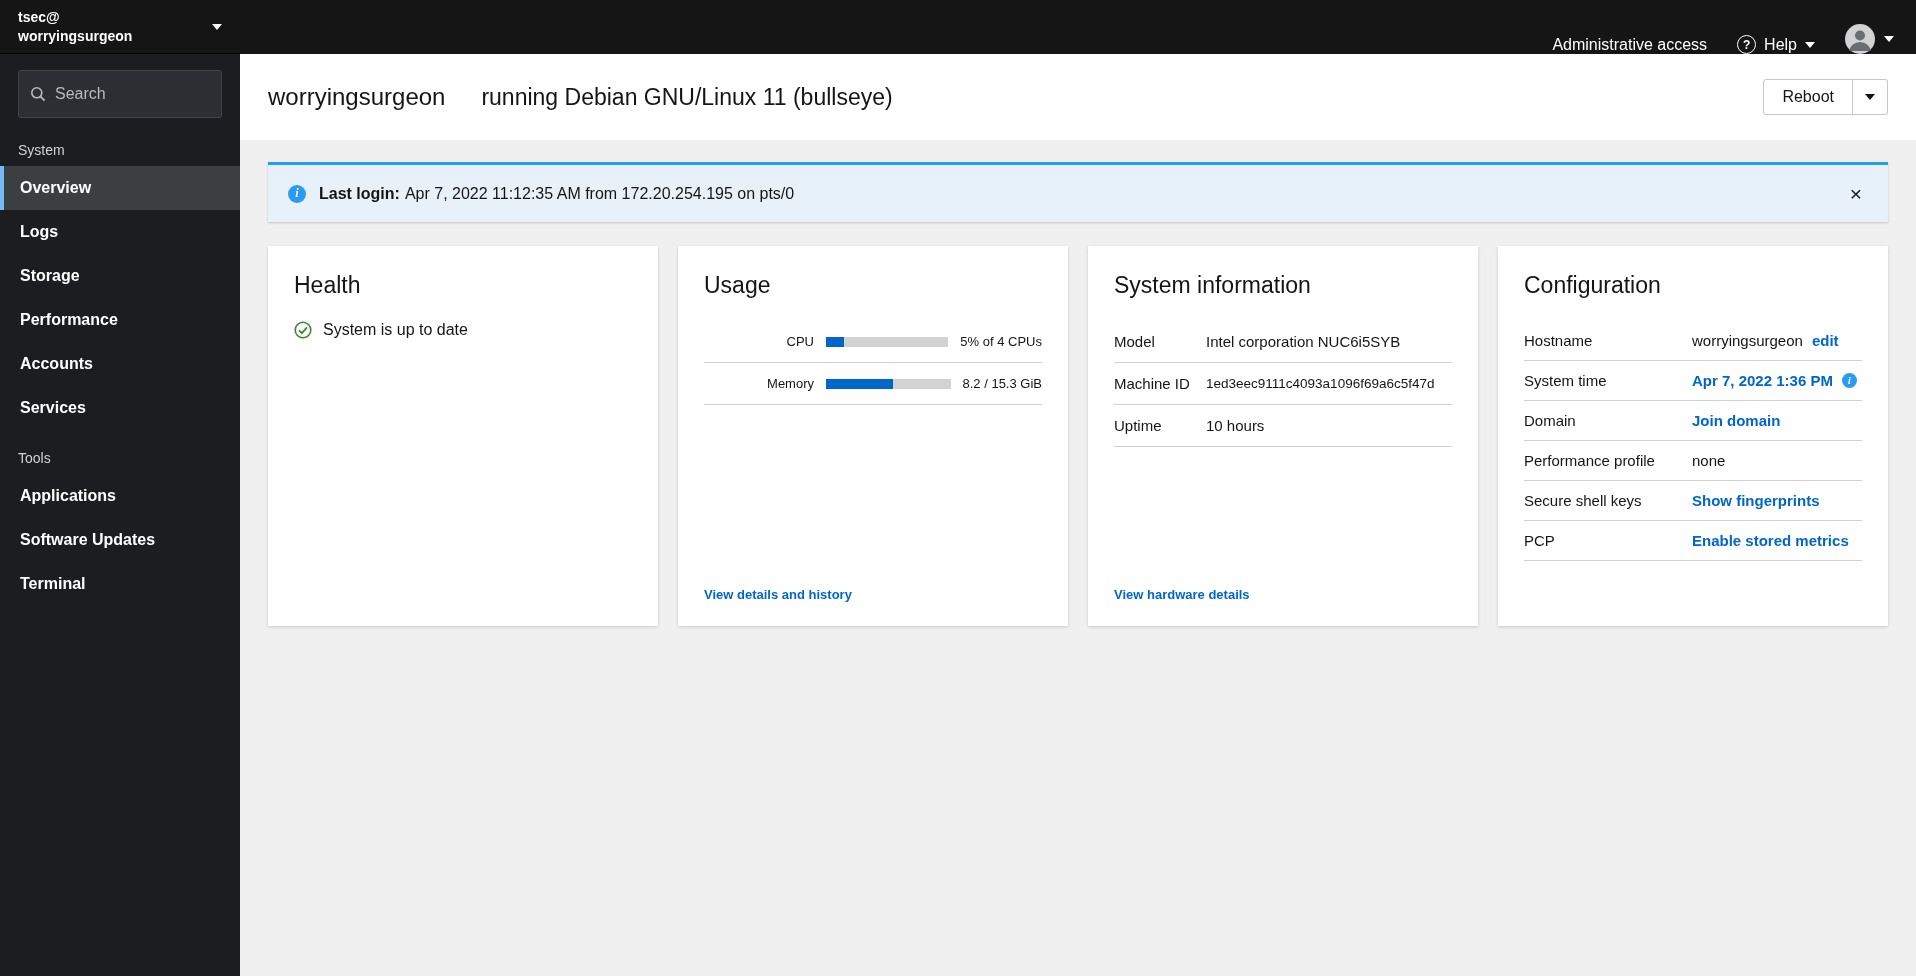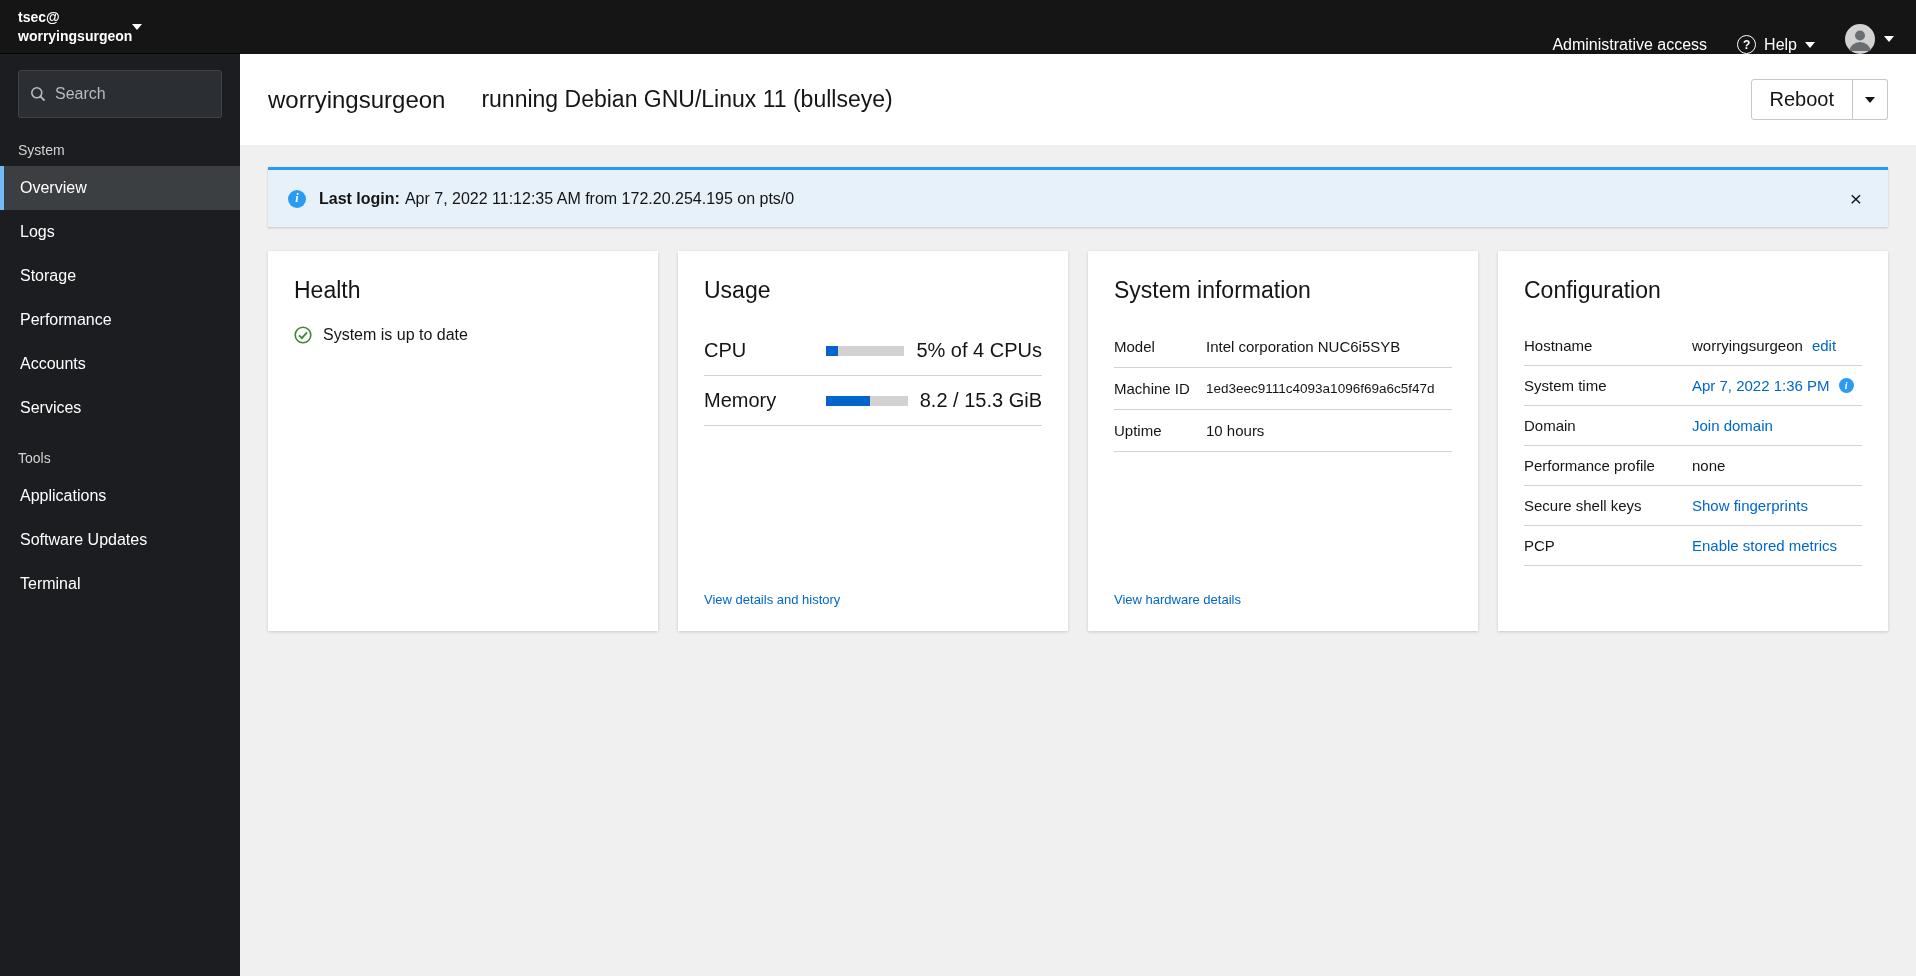--- a/index.html
+++ b/index.html
@@ -1,24 +1,24 @@
 <!DOCTYPE html>
 <html><head>
 <meta charset="utf-8">
 <style>
   * { margin:0; padding:0; box-sizing:border-box; }
   html,body { width:1916px; height:976px; overflow:hidden; }
   body { font-family:"Liberation Sans","DejaVu Sans",sans-serif; font-size:16px; color:#151515; background:#f0f0f0; }
-  a { text-decoration:none; }
+  a { text-decoration:none;font-weight:bold; }
 
   .app { display:grid; grid-template-columns:240px 1fr; grid-template-rows:54px 1fr; width:100%; height:100%; }
 
   
   .sidebar { grid-row:1 / 3; background:#1b1d21; color:#fff; display:flex; flex-direction:column; }
-  .sidebar-head { flex:0 0 54px; background:#151515; display:flex; align-items:center; justify-content:flex-start; padding:0 18px; cursor:pointer; border-bottom:1px solid #030303; }
+  .sidebar-head { flex:0 0 54px; background:#151515; display:flex; align-items:center; justify-content:space-between; padding:0 18px; cursor:pointer; border-bottom:1px solid #030303; }
   .host-text { font-size:14px; font-weight:bold; line-height:1.3; }
   .caret { width:0; height:0; border-left:5px solid transparent; border-right:5px solid transparent; border-top:6px solid currentColor; display:inline-block; }
   .search-wrap { margin:16px 18px 4px; display:flex; align-items:center; gap:9px; background:#2b2e33; border:1px solid #40444a; border-radius:3px; height:48px; padding:0 11px; }
   .search-wrap input { background:transparent; border:none; outline:none; color:#fff; font-size:16px; flex:1; min-width:0; font-family:inherit; }
   .search-wrap input::placeholder { color:#b9bbbe; }
   .nav-section-label { padding:20px 18px 8px; font-size:14px; color:#d2d2d2; }
   .nav-item { display:block; padding:13px 18px 13px 16px; color:#fff; font-size:16px; border-left:4px solid transparent; cursor:pointer; }
   .nav-item.selected { background:#3c3f42; border-left-color:#73bcf7; }
 
   
@@ -26,41 +26,41 @@
   .mast-btn { display:flex; align-items:center; gap:8px; color:#fff; background:none; border:none; font-size:16px; cursor:pointer; font-family:inherit; }
   .q-icon { width:19px; height:19px; border:1.5px solid #fff; border-radius:50%; display:inline-flex; align-items:center; justify-content:center; font-size:12px; font-weight:bold; }
   .avatar-wrap { display:flex; align-items:center; gap:9px; cursor:pointer; }
 
   
   .main { background:#f0f0f0; display:flex; flex-direction:column; overflow:hidden; }
   .page-header { background:#fff; padding:25px 28px; display:flex; align-items:center; flex:0 0 auto; }
   .page-title { font-size:24px; font-weight:400; }
   .page-os { margin-left:36px; font-size:23px; }
   .reboot-group { margin-left:auto; display:flex; }
-  .reboot-main { background:#fff; border:1px solid #c5c7c9; padding:8px 18px; font-size:20px; color:#151515; border-radius:3px 0 0 3px; cursor:pointer; font-family:inherit; }
+  .reboot-main { background:#fff; border:1px solid #c5c7c9; padding:8px 18px; font-size:16px; color:#151515; border-radius:3px 0 0 3px; cursor:pointer; font-family:inherit; }
   .reboot-toggle { background:#fff; border:1px solid #c5c7c9; border-left:none; padding:0 12px; border-radius:0 3px 3px 0; cursor:pointer; display:flex; align-items:center; color:#151515; }
 
   .content { padding:22px 28px; flex:1; }
 
   
   .alert { background:#e7f1fa; border-top:3px solid #2b9af3; box-shadow:0 1px 2px rgba(3,3,3,.18); display:flex; align-items:center; padding:16px 20px; }
   .info-icon { width:18px; height:18px; flex:0 0 18px; border-radius:50%; background:#2b9af3; color:#fff; display:inline-flex; align-items:center; justify-content:center; font-size:12px; font-weight:bold; font-style:italic; font-family:"Liberation Serif",serif; }
   .alert-text { margin-left:13px; font-size:16px; }
   .alert-text b { margin-right:5px; }
   .alert-close { margin-left:auto; background:none; border:none; font-size:21px; line-height:1; color:#151515; cursor:pointer; padding:2px 6px; }
 
   
   .cards { margin-top:24px; display:grid; grid-template-columns:repeat(4,1fr); gap:20px; }
   .card { background:#fff; box-shadow:0 1px 3px rgba(3,3,3,.16); padding:26px 26px 24px; height:380px; display:flex; flex-direction:column; }
   .card-title { font-size:23px; font-weight:400; margin-bottom:22px; }
   .card-link { color:#0066cc; font-size:13px; margin-top:auto; cursor:pointer; }
 
   .health-row { display:flex; align-items:flex-end; gap:11px; font-size:16px; }
 
-  .usage-row { display:grid; grid-template-columns:110px 1fr auto; align-items:center; gap:12px; padding:13px 0; border-bottom:1px solid #d2d2d2; font-size:20px; }
+  .usage-row { display:grid; grid-template-columns:110px 1fr auto; align-items:center; gap:12px; padding:13px 0; border-bottom:1px solid #d2d2d2; font-size:13px;text-align:right; }
   .progress { height:10px; background:#d2d2d2; position:relative; display:block; overflow:hidden; }
   .progress-fill { position:absolute; left:0; top:0; bottom:0; background:#0066cc; display:block; }
 
   .info-row { display:grid; grid-template-columns:92px 1fr; align-items:center; padding:12px 0; border-bottom:1px solid #d2d2d2; font-size:15px; }
   .info-row .machine-id { font-size:13.5px; }
 
   .cfg-row { display:grid; grid-template-columns:168px 1fr; align-items:center; padding:11px 0; border-bottom:1px solid #d2d2d2; font-size:15px; }
   .cfg-val { display:flex; align-items:center; gap:9px; }
   .link { color:#0066cc; cursor:pointer; }
   .mini-info { width:15px; height:15px; flex:0 0 15px; border-radius:50%; background:#2b9af3; color:#fff; display:inline-flex; align-items:center; justify-content:center; font-size:10px; font-weight:bold; font-style:italic; font-family:"Liberation Serif",serif; }

